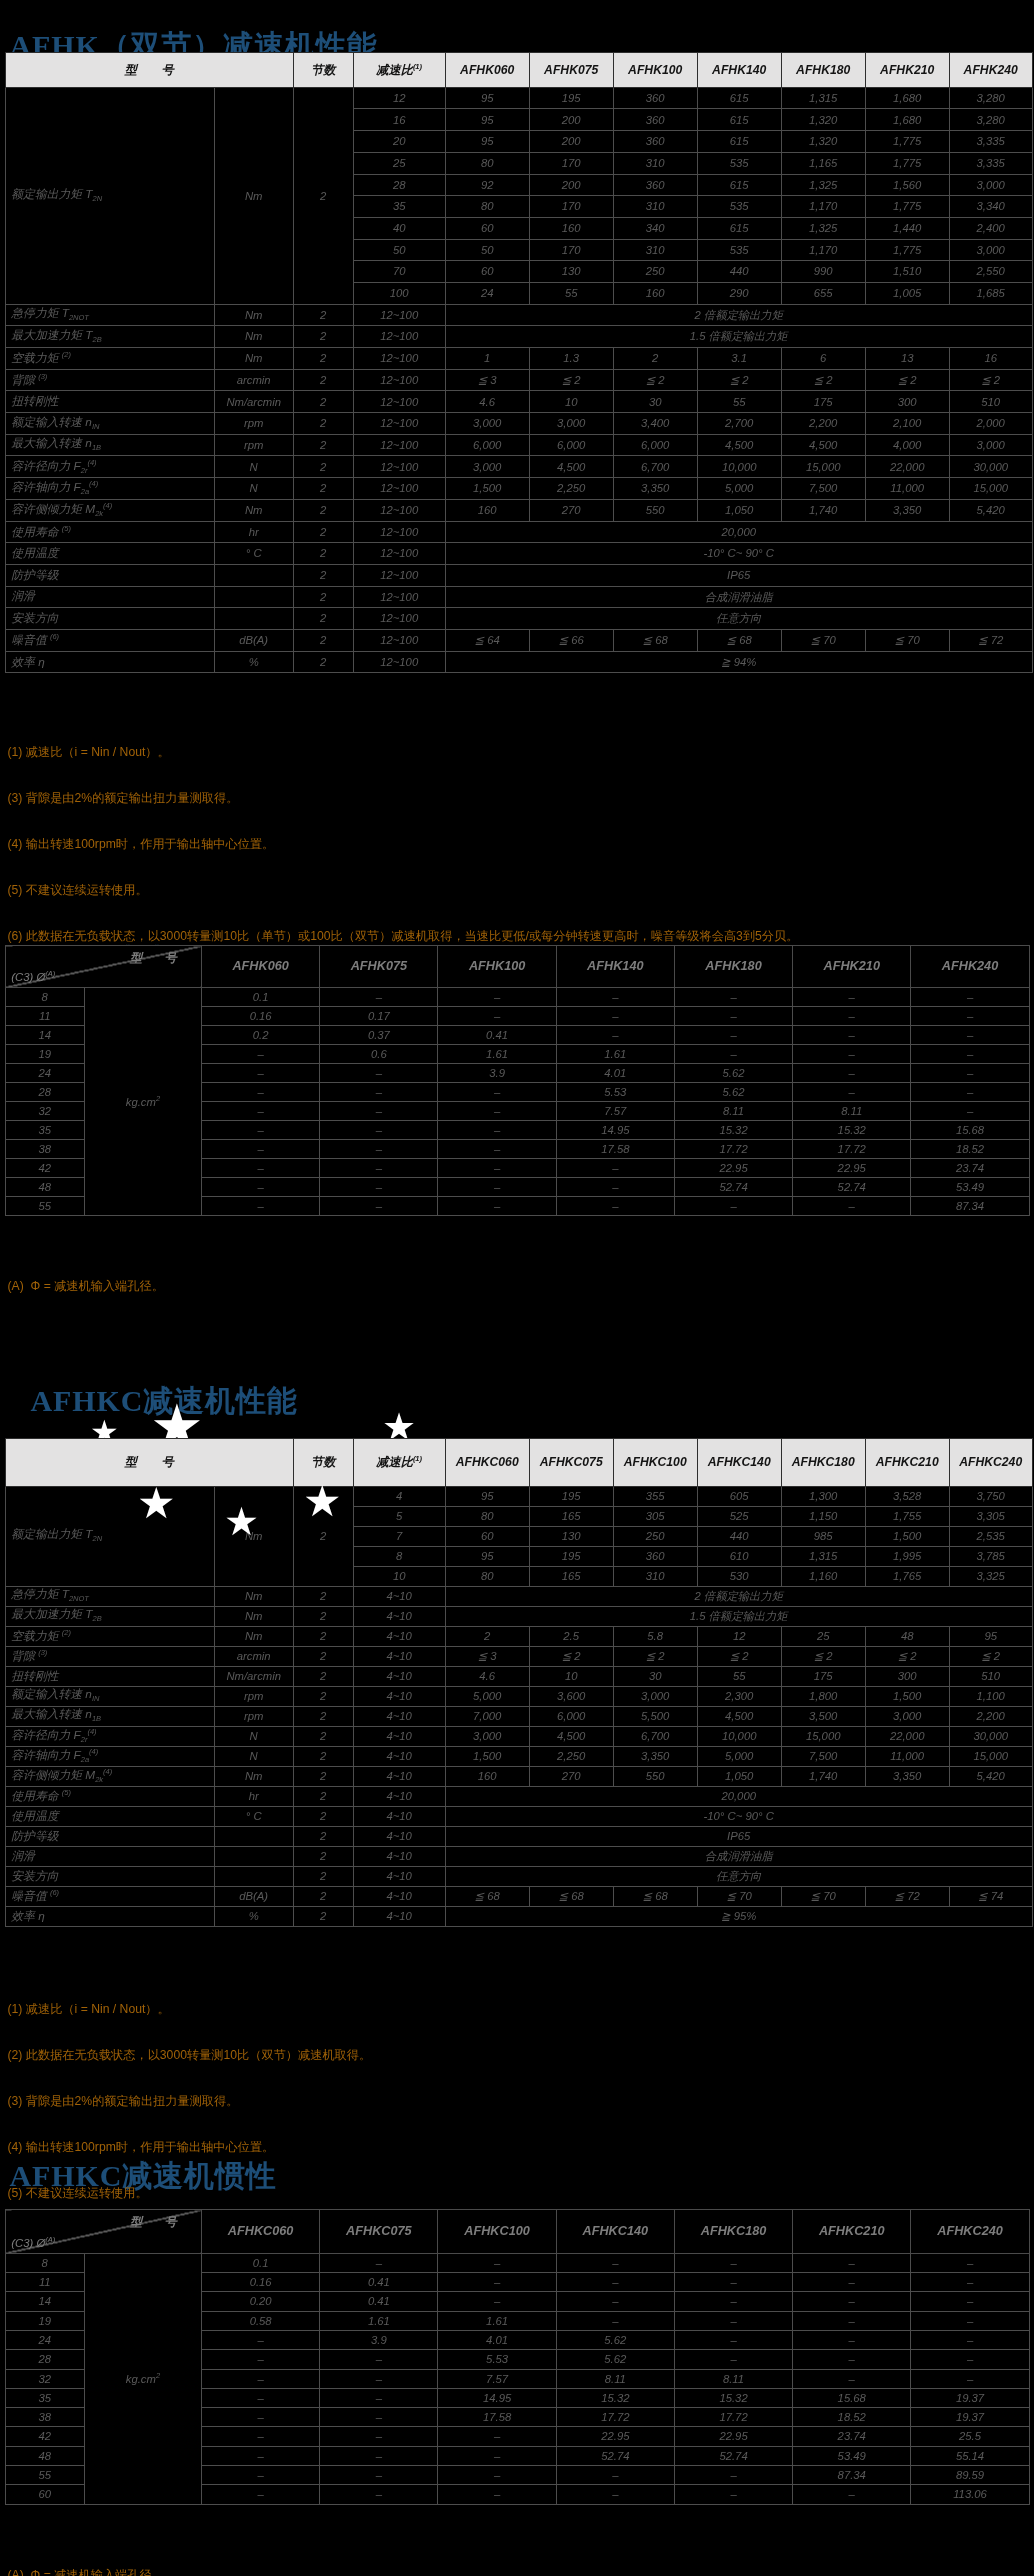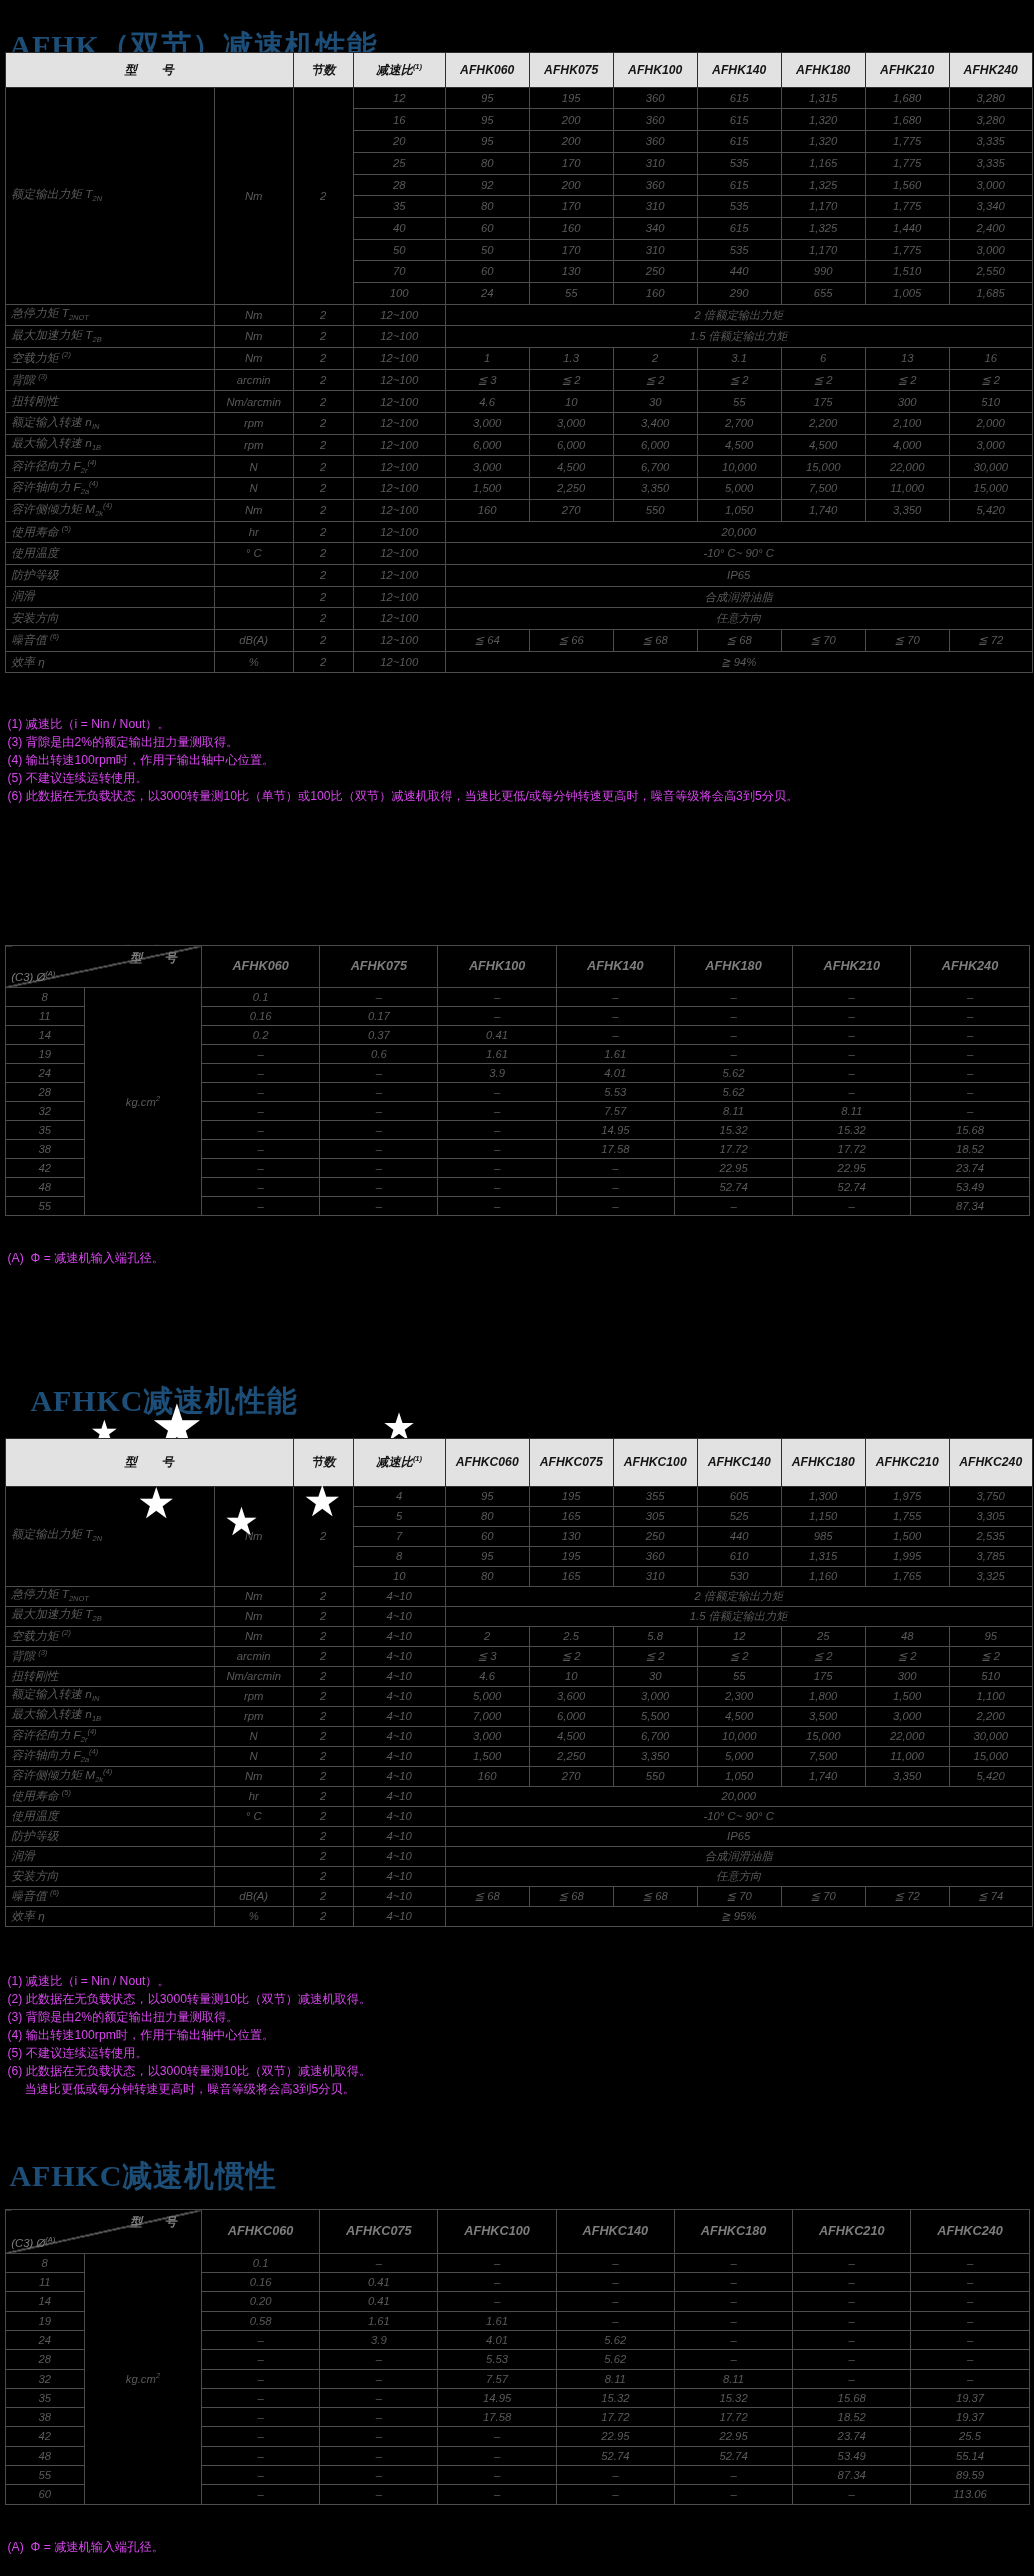--- a/index.html
+++ b/index.html
@@ -32,21 +32,21 @@
   #sec-afhkc-inertia-table td{height:18.3px;}
   
   th.diag{position:relative;background:#000;color:#7d7d7d;
     background-image:linear-gradient(to bottom right,
       transparent calc(50% - 0.9px), #5a5a5a calc(50% - 0.9px),
       #5a5a5a calc(50% + 0.9px), transparent calc(50% + 0.9px));}
   th.diag .diag-tr{position:absolute;top:4.7px;right:15px;letter-spacing:9.4px;font-size:12.2px;}
   th.diag .diag-bl{position:absolute;bottom:2.8px;left:5.6px;font-weight:normal;font-size:11.3px;letter-spacing:0;}
   
   .fn-host{position:absolute;left:7.5px;z-index:1;}
-  .fn-line{color:#d946ef;font-size:12.2px;line-height:18px;white-space:pre-wrap;}
+  .fn-line{color:#a16207;font-size:12.2px;line-height:18px;white-space:pre-wrap;margin-top:28px;}
   
   .star{position:absolute;color:#fff;line-height:1;}
   .star.back{z-index:0;}
   .star.front{z-index:2;}
 </style>
 </head>
 <body>
 
 <div id="page">
 
@@ -565,21 +565,21 @@
           <tr>
             <td rowspan="5" class="lbl">额定输出力矩 T<sub>2N</sub></td>
             <td rowspan="5">Nm</td>
             <td rowspan="5">2</td>
             <td>4</td>
             <td>95</td>
             <td>195</td>
             <td>355</td>
             <td>605</td>
             <td>1,300</td>
-            <td>1,975</td>
+            <td>3,528</td>
             <td>3,750</td>
           </tr>
           <tr>
             <td>5</td>
             <td>80</td>
             <td>165</td>
             <td>305</td>
             <td>525</td>
             <td>1,150</td>
             <td>1,755</td>

